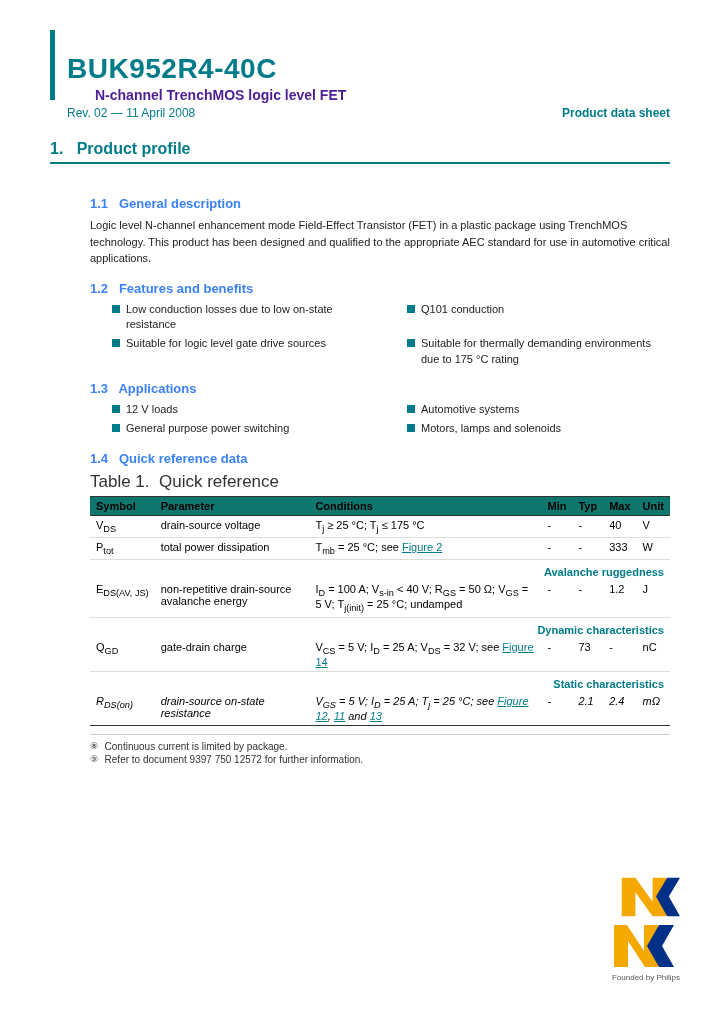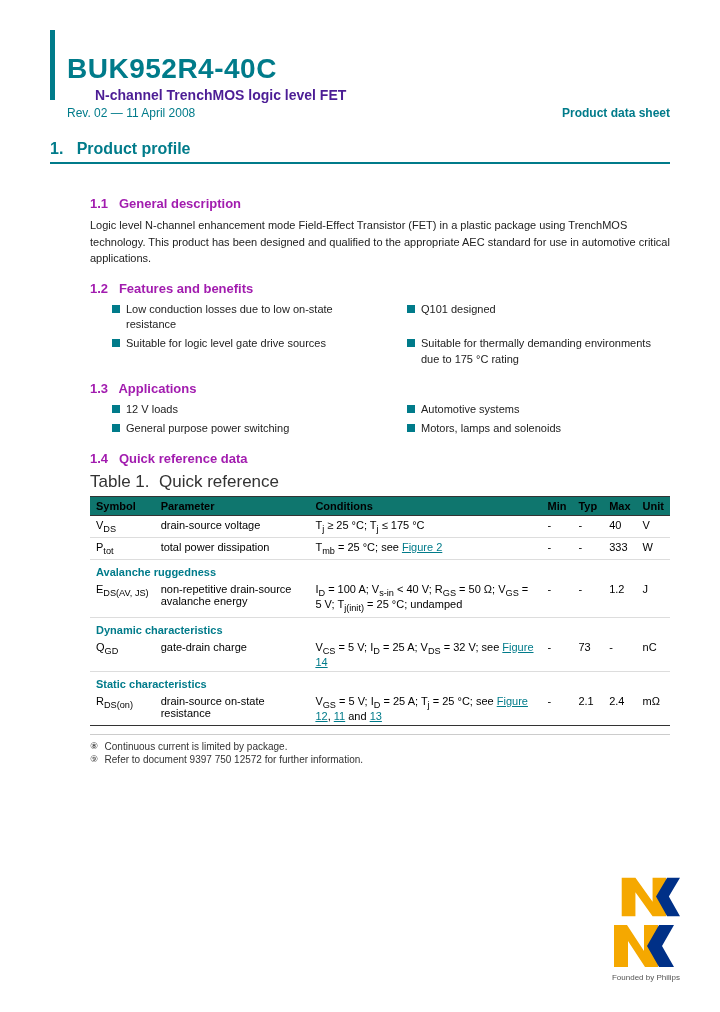--- a/index.html
+++ b/index.html
@@ -74,21 +74,21 @@
       font-size: 16px;
       font-weight: bold;
       color: #007b8a;
     }
 
     
     .subsection { margin-left: 40px; margin-bottom: 14px; }
     .subsection-title {
       font-size: 13px;
       font-weight: bold;
-      color: #a21caf;
+      color: #3b82f6;
       margin-bottom: 6px;
     }
 
     
     .body-text {
       font-size: 11px;
       color: #222;
       line-height: 1.5;
     }
 
@@ -141,23 +141,25 @@
       padding: 3px 6px;
       vertical-align: top;
       border-bottom: 0.5px solid #ddd;
     }
     .data-table tr.section-row td {
       color: #007b8a;
       font-weight: bold;
       border-bottom: none;
       padding-top: 6px;
       padding-bottom: 2px;
+      text-align: right;
     }
     .data-table tr.last-row td {
       border-bottom: 1.5px solid #333;
+      font-style: italic;
     }
     .note-ref { color: #007b8a; font-size: 10px; }
     .link-like { color: #007b8a; text-decoration: underline; cursor: pointer; font-size: 11px; }
 
     
     .footnotes {
       margin-top: 8px;
       font-size: 10px;
       color: #333;
       border-top: 0.5px solid #ccc;
@@ -221,21 +223,21 @@
       <span>1.2</span>&nbsp;&nbsp;
       <span>Features and benefits</span>
     </div>
     <div class="features-grid">
       <div class="feature-item">
         <div class="feature-bullet"></div>
         <span>Low conduction losses due to low on-state resistance</span>
       </div>
       <div class="feature-item">
         <div class="feature-bullet"></div>
-        <span>Q101 designed</span>
+        <span>Q101 conduction</span>
       </div>
       <div class="feature-item">
         <div class="feature-bullet"></div>
         <span>Suitable for logic level gate drive sources</span>
       </div>
       <div class="feature-item">
         <div class="feature-bullet"></div>
         <span>Suitable for thermally demanding environments due to 175 °C rating</span>
       </div>
     </div>

